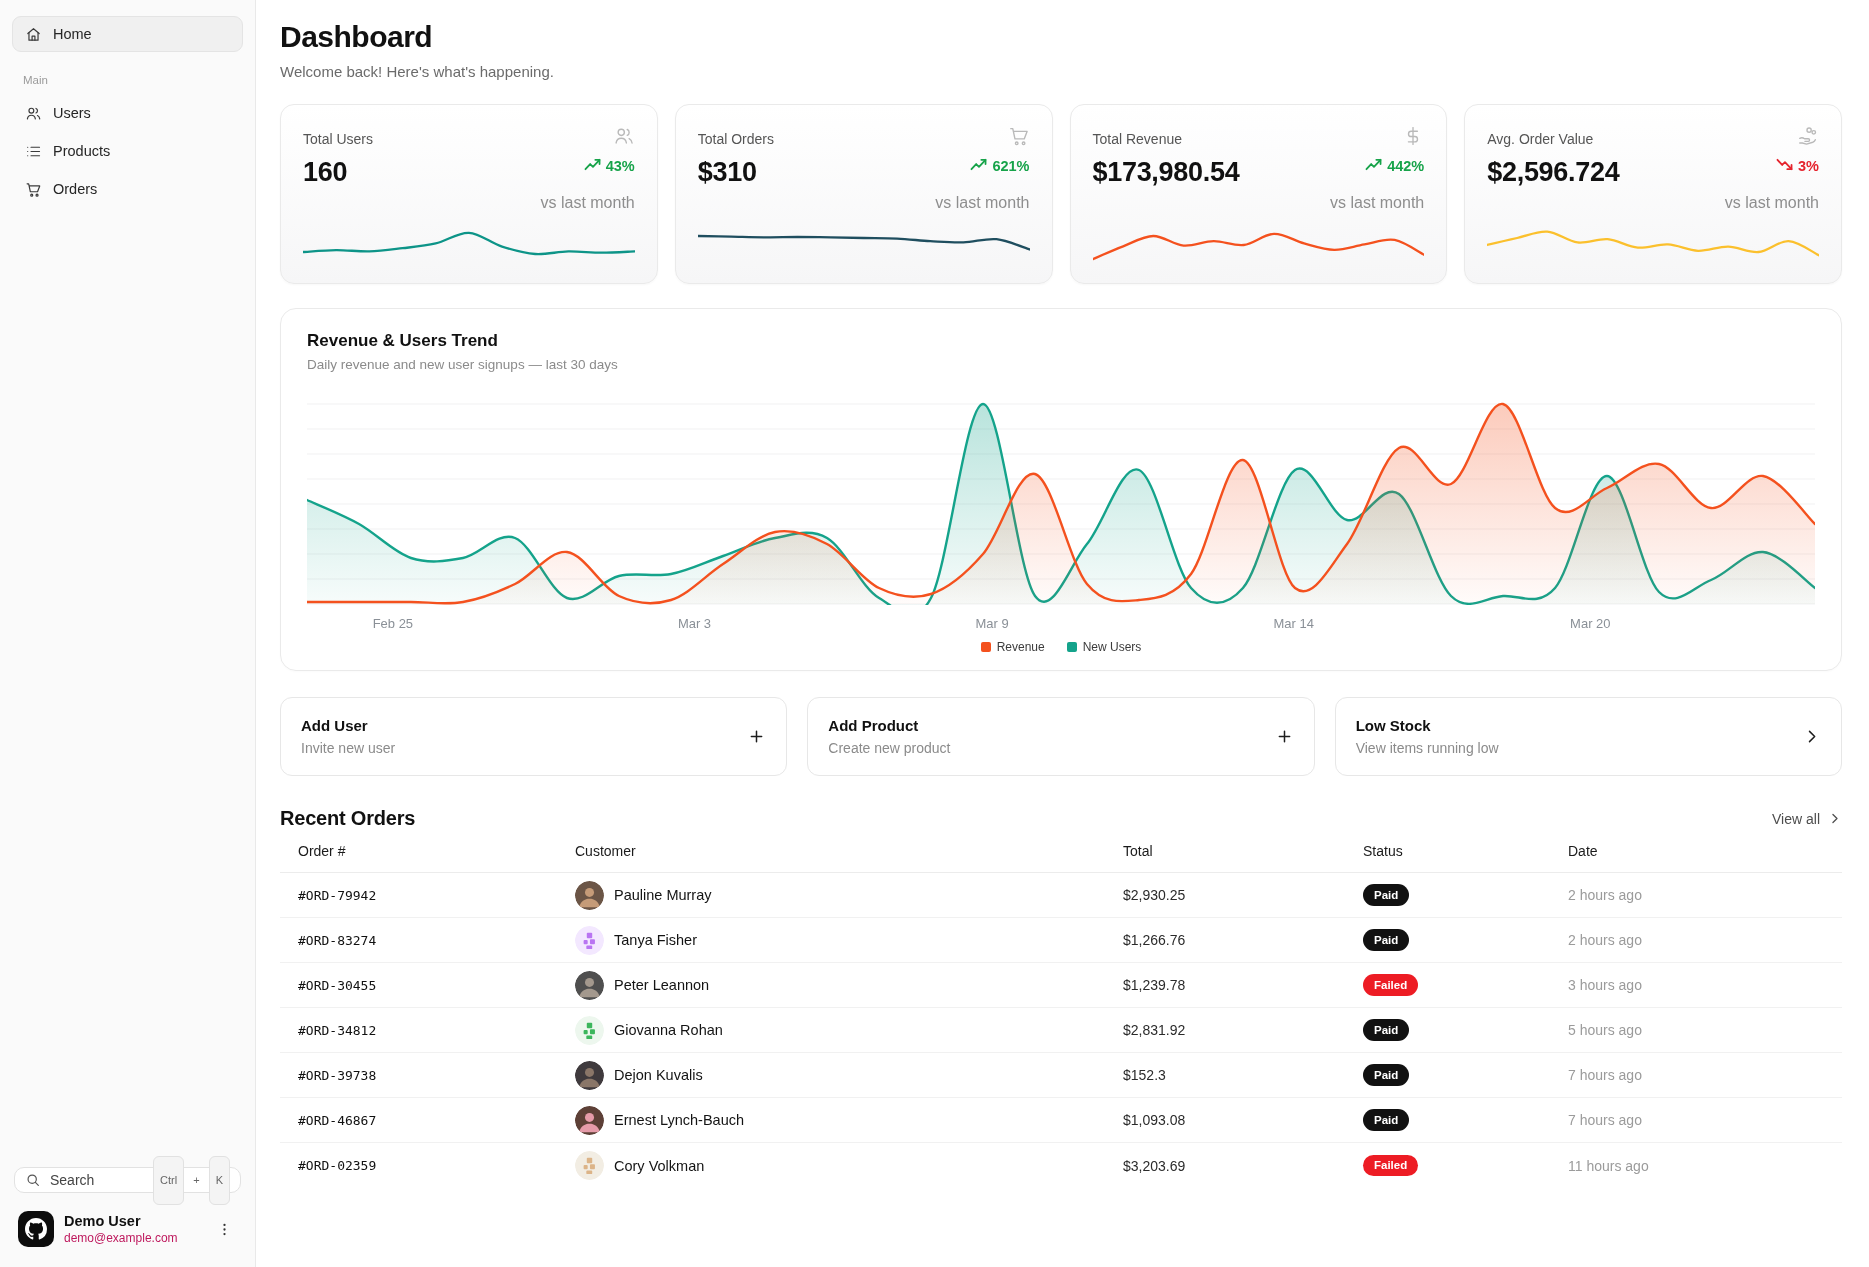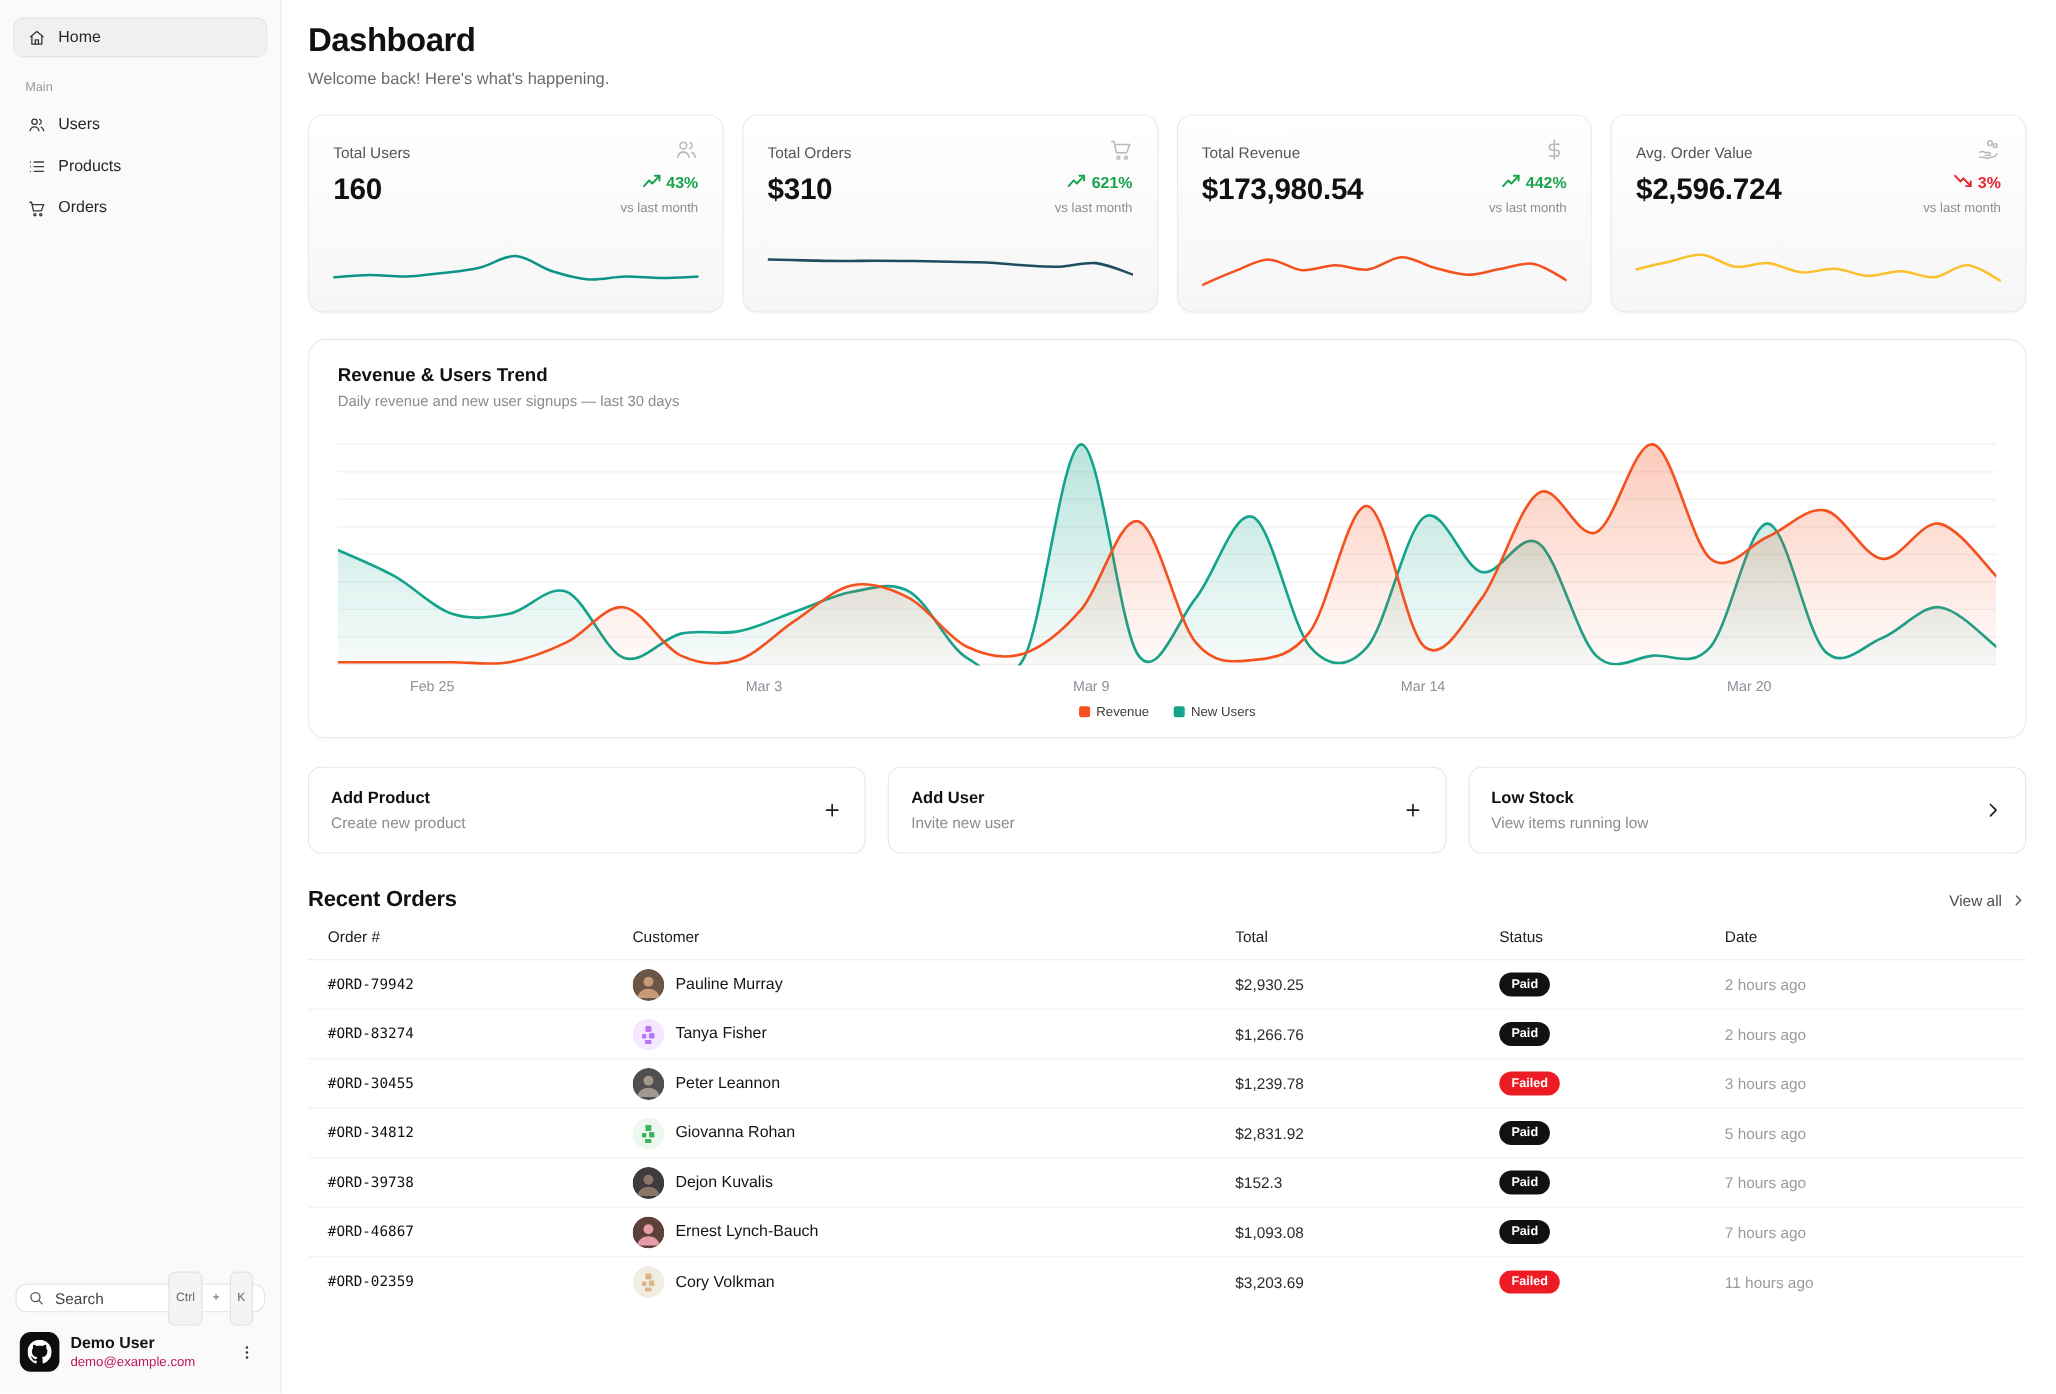--- a/index.html
+++ b/index.html
@@ -33,21 +33,21 @@
   .stat-card{height:180px;border:1px solid #eaeaea;border-radius:14px;background:linear-gradient(180deg,#ffffff,#f6f6f7);padding:20px 22px 16px;display:flex;flex-direction:column;box-shadow:0 1px 2px rgba(0,0,0,.03)}
   .stat-top{display:flex;justify-content:space-between;align-items:flex-end}
   .stat-label{font-size:14px;color:#555}
   .stat-icon{color:#b9b9b9;display:flex}
   .stat-mid{display:flex;justify-content:space-between;align-items:flex-start;margin-top:10px}
   .stat-value{font-size:27px;font-weight:800;letter-spacing:-.3px}
   .trend-wrap{text-align:right}
   .trend-line{display:flex;align-items:center;gap:5px;justify-content:flex-end;font-size:14.5px;font-weight:700}
   .trend-up{color:#17a34a}
   .trend-down{color:#e5242e}
-  .vs{font-size:12px;color:#8e8e8e;margin-top:6px}
+  .vs{font-size:16px;color:#8e8e8e;margin-top:19px}
   .spark{margin-top:auto;width:100%;height:44px;display:block}
   
   .chart-card{margin-top:24px;border:1px solid #eaeaea;border-radius:16px;padding:22px 26px 16px;box-shadow:0 1px 2px rgba(0,0,0,.02)}
   .chart-title{font-size:17px;font-weight:800}
   .chart-sub{font-size:13.5px;color:#8b8b8b;margin-top:6px}
   .big-chart{display:block;width:100%;height:252px;margin-top:10px}
   .legend{display:flex;justify-content:center;gap:22px;margin-top:6px}
   .legend-item{display:flex;align-items:center;gap:6px;font-size:12px;color:#3c3c3c}
   .legend-swatch{width:10px;height:10px;border-radius:2px}
   
@@ -329,33 +329,33 @@
           <span class="legend-item">
             <span class="legend-swatch" style="background:#14a38b"></span>
             <span>New Users</span>
           </span>
         </div>
     </section>
 
     <div class="actions-grid" id="actions-grid">
         <div class="action-card">
     <span>
-      <div class="action-title">Add Product</div>
-      <div class="action-sub">Create new product</div>
+      <div class="action-title">Add User</div>
+      <div class="action-sub">Invite new user</div>
     </span>
     <span class="action-icon">
             <svg viewBox="0 0 24 24" width="19" height="19" fill="none" stroke="currentColor" stroke-width="1.9" stroke-linecap="round" stroke-linejoin="round">
               <path d="M12 5.5v13M5.5 12h13"></path>
             </svg>
           </span>
   </div>
         <div class="action-card">
     <span>
-      <div class="action-title">Add User</div>
-      <div class="action-sub">Invite new user</div>
+      <div class="action-title">Add Product</div>
+      <div class="action-sub">Create new product</div>
     </span>
     <span class="action-icon">
             <svg viewBox="0 0 24 24" width="19" height="19" fill="none" stroke="currentColor" stroke-width="1.9" stroke-linecap="round" stroke-linejoin="round">
               <path d="M12 5.5v13M5.5 12h13"></path>
             </svg>
           </span>
   </div>
         <div class="action-card">
     <span>
       <div class="action-title">Low Stock</div>

